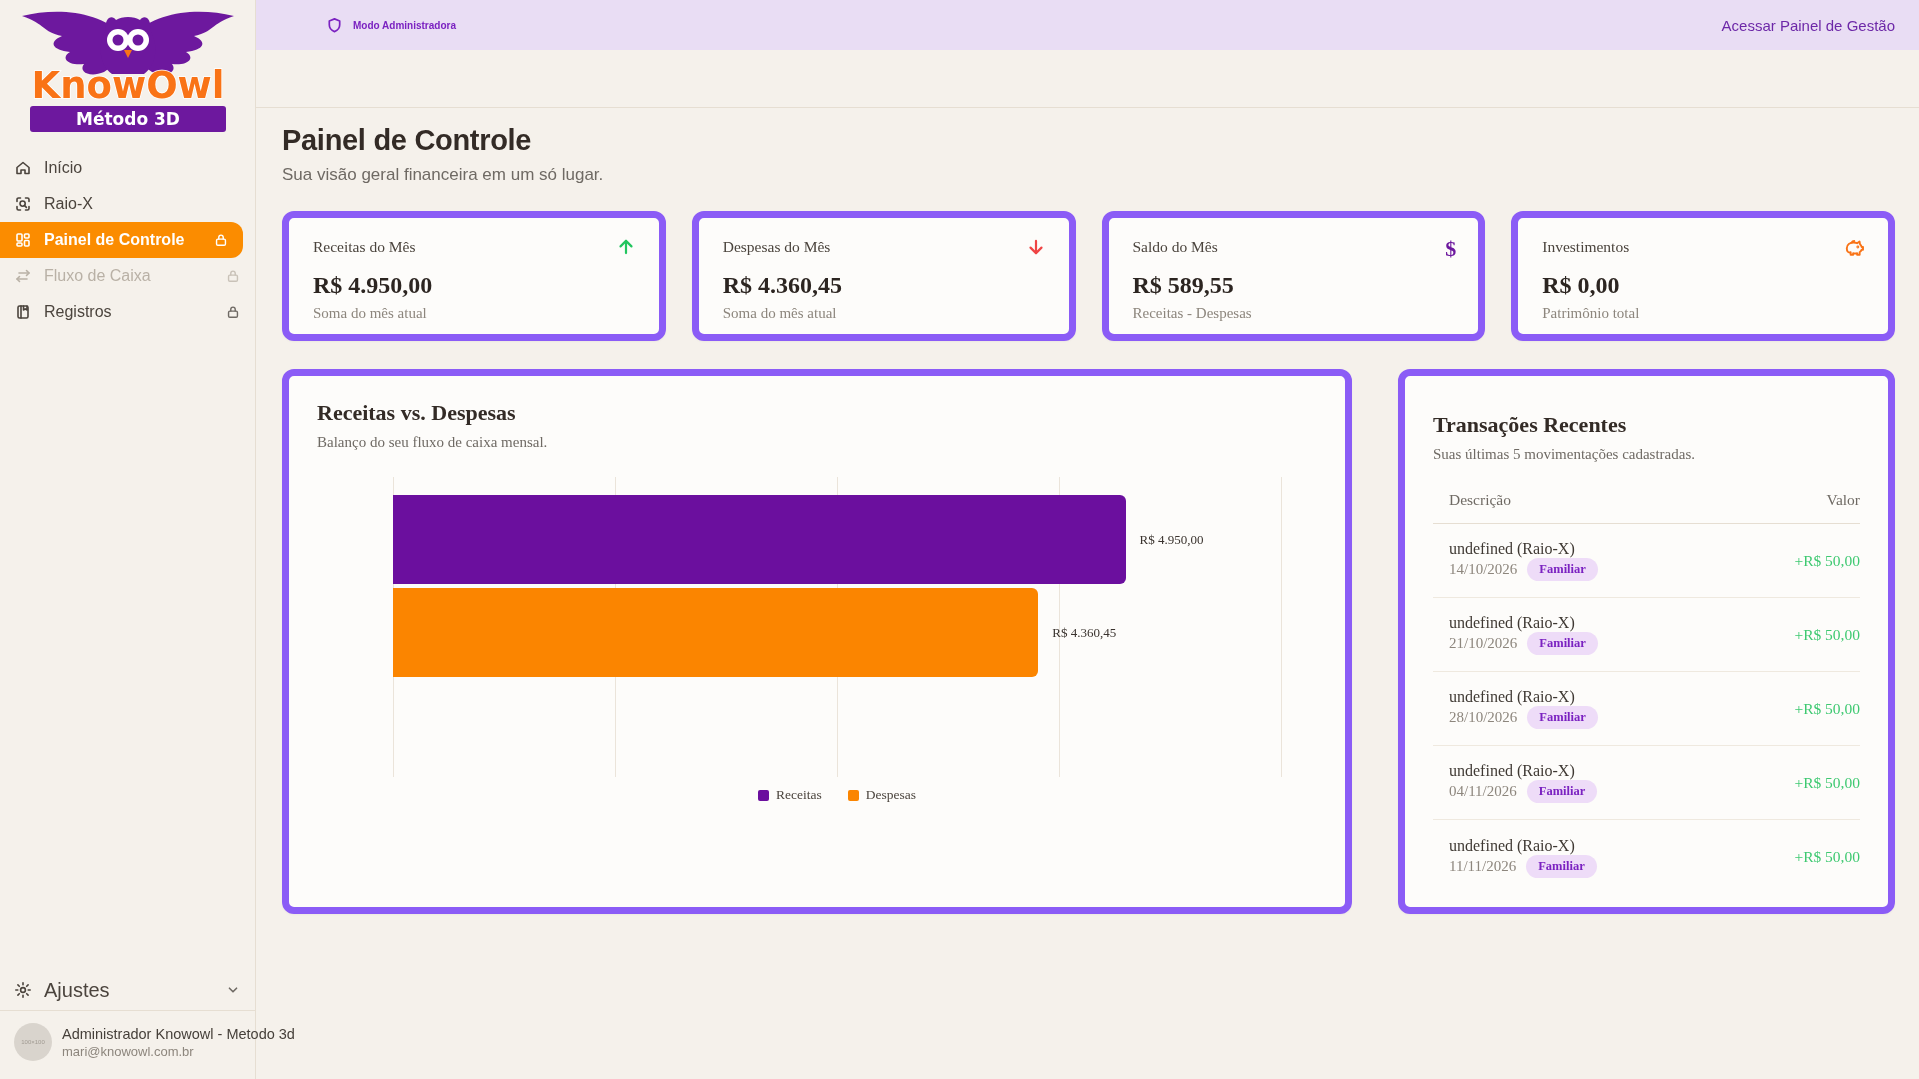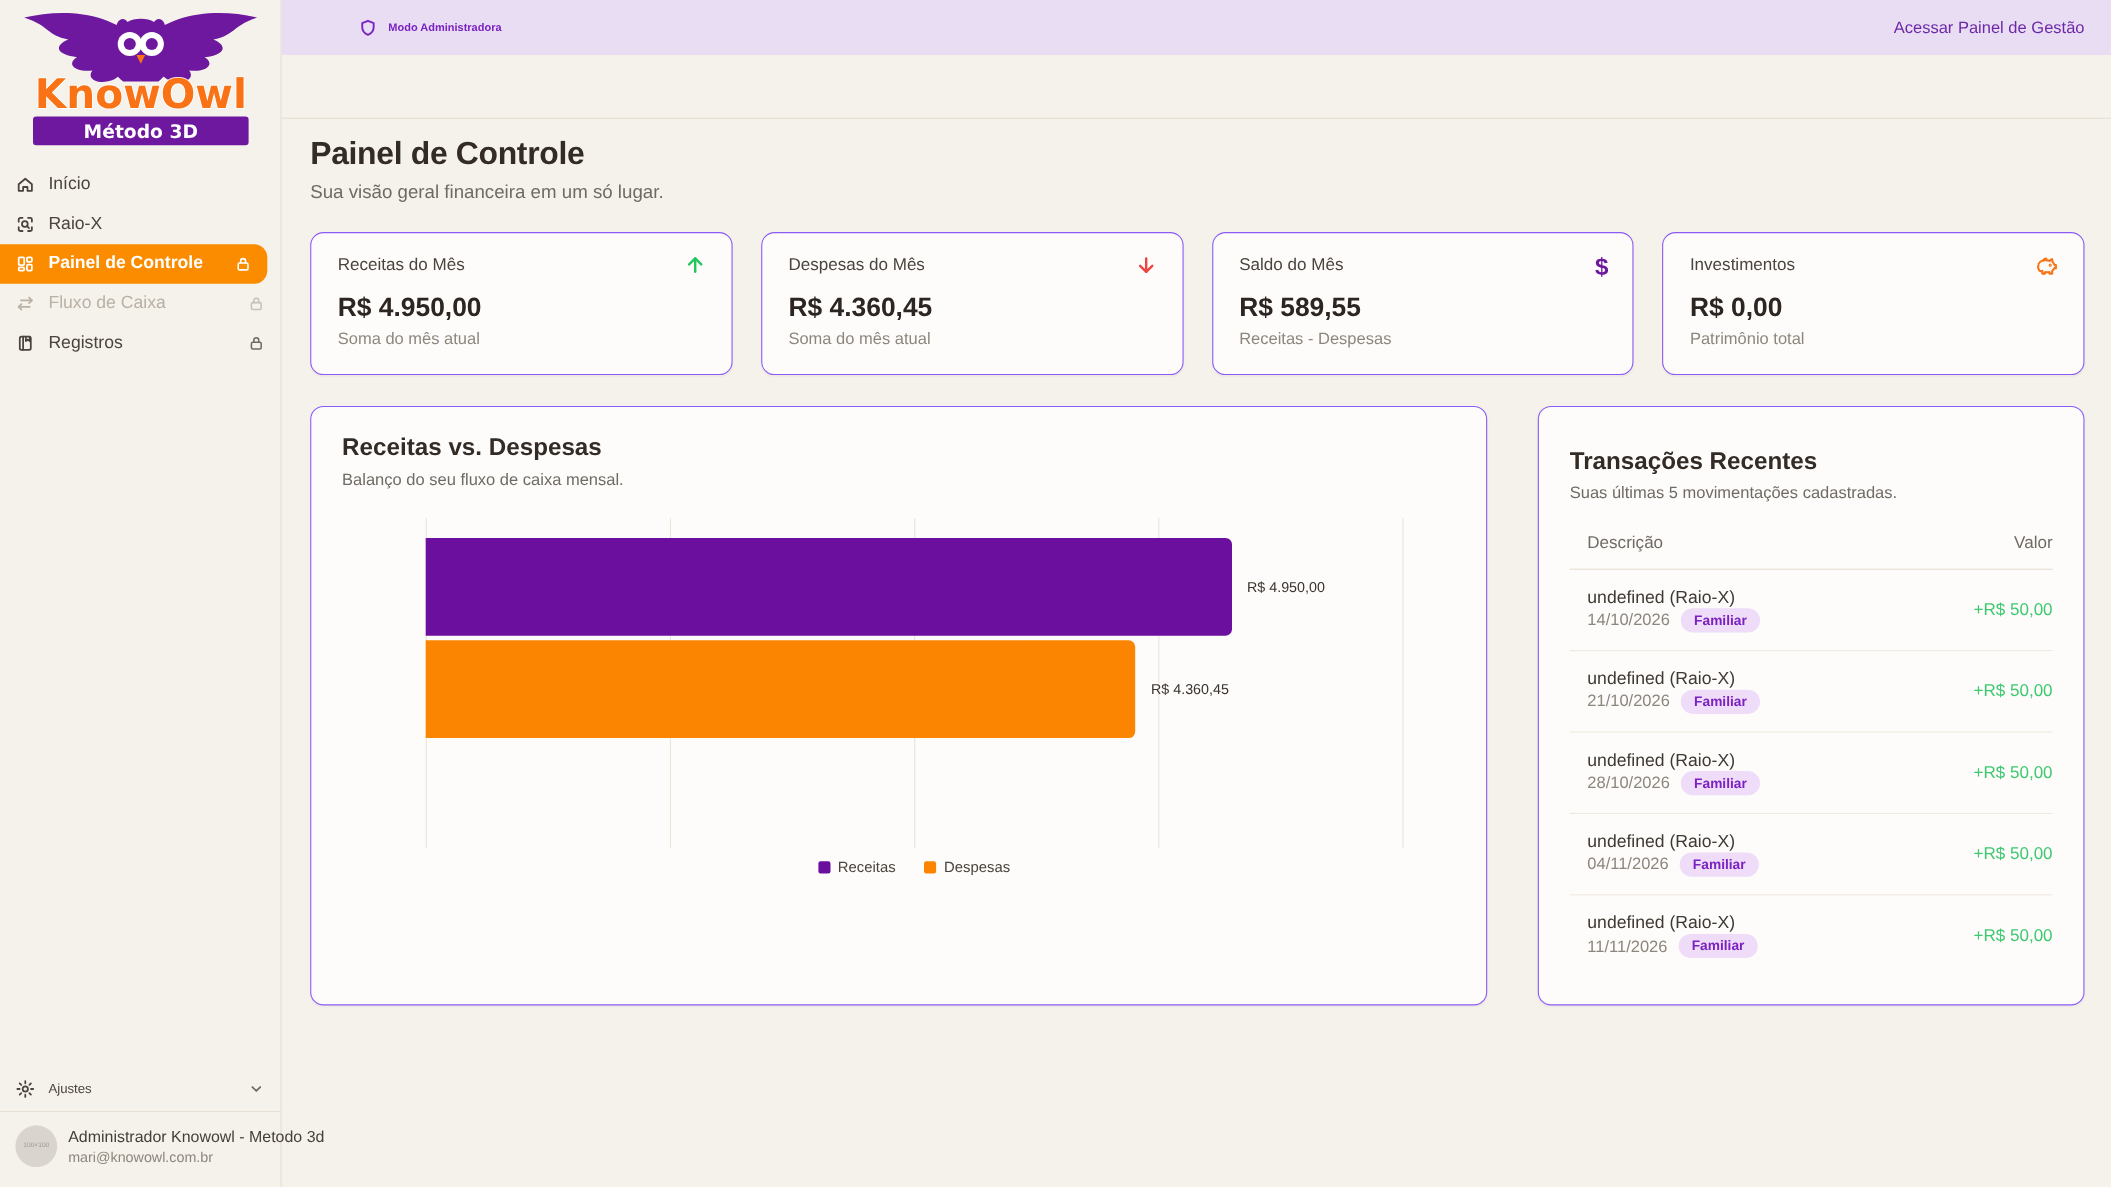--- a/index.html
+++ b/index.html
@@ -28,21 +28,21 @@
   .nav-item svg { flex:0 0 auto; }
   .nav-item.active {
     background:#fb8c00; color:#ffffff;
     border-radius:0 12px 12px 0; margin-right:12px;
     font-weight:600;
   }
   .nav-item.disabled { color:#b9b1a6; }
   .sidebar-spacer { flex:1; }
   .settings-row {
     height:40px; display:flex; align-items:center; gap:12px;
-    padding:0 14px; font-size:12px; color:#4b443d; cursor:pointer;
+    padding:0 14px; font-size:20px; color:#4b443d; cursor:pointer;
   }
   .settings-row .nav-label { flex:1; }
   .sidebar-footer {
     border-top:1px solid #e6ded2;
     padding:12px 14px 18px; display:flex; align-items:center; gap:10px;
   }
   .avatar {
     width:38px; height:38px; border-radius:50%;
     background:#d9d4cd; color:#a09a92;
     font-size:6px; display:flex; align-items:center; justify-content:center;
@@ -61,22 +61,23 @@
   .topbar-left { display:flex; align-items:center; gap:10px; }
   .topbar-mode { font-size:10px; font-weight:700; color:#7b22c1; }
   .topbar-link { font-size:15px; color:#6d28a8; cursor:pointer; }
   .subheader { height:58px; border-bottom:1px solid #e6ded2; }
   .content { flex:1; padding:16px 24px 0 26px; overflow:hidden; }
   .page-title { font-size:29px; font-weight:800; color:#332b26; letter-spacing:-0.3px; }
   .page-subtitle { font-size:17px; color:#6f6a64; margin-top:8px; }
   
   .stats-row { display:flex; gap:26px; margin-top:26px; }
   .card {
-    background:#fdfcfa; border:1px solid #8b5cf6; border-radius:12px;
+    background:#fdfcfa; border:7px solid #8b5cf6; border-radius:12px;
     box-shadow:0 1px 2px rgba(60,50,30,0.04);
+    font-family:Liberation Serif, serif;
   }
   .stat-card { flex:1; height:130px; padding:20px 24px; position:relative; }
   .stat-label { font-size:15.5px; color:#4b443d; }
   .stat-icon { position:absolute; top:18px; right:22px; }
   .stat-value { font-size:24px; font-weight:800; color:#2c2521; margin-top:16px; }
   .stat-caption { font-size:15px; color:#8d867d; margin-top:6px; }
   .dollar-glyph { font-size:22px; font-weight:700; }
   
   .lower-row { display:flex; gap:46px; margin-top:28px; align-items:center; }
   .chart-card { width:1070px; min-width:1070px; height:545px; padding:24px 28px; }

